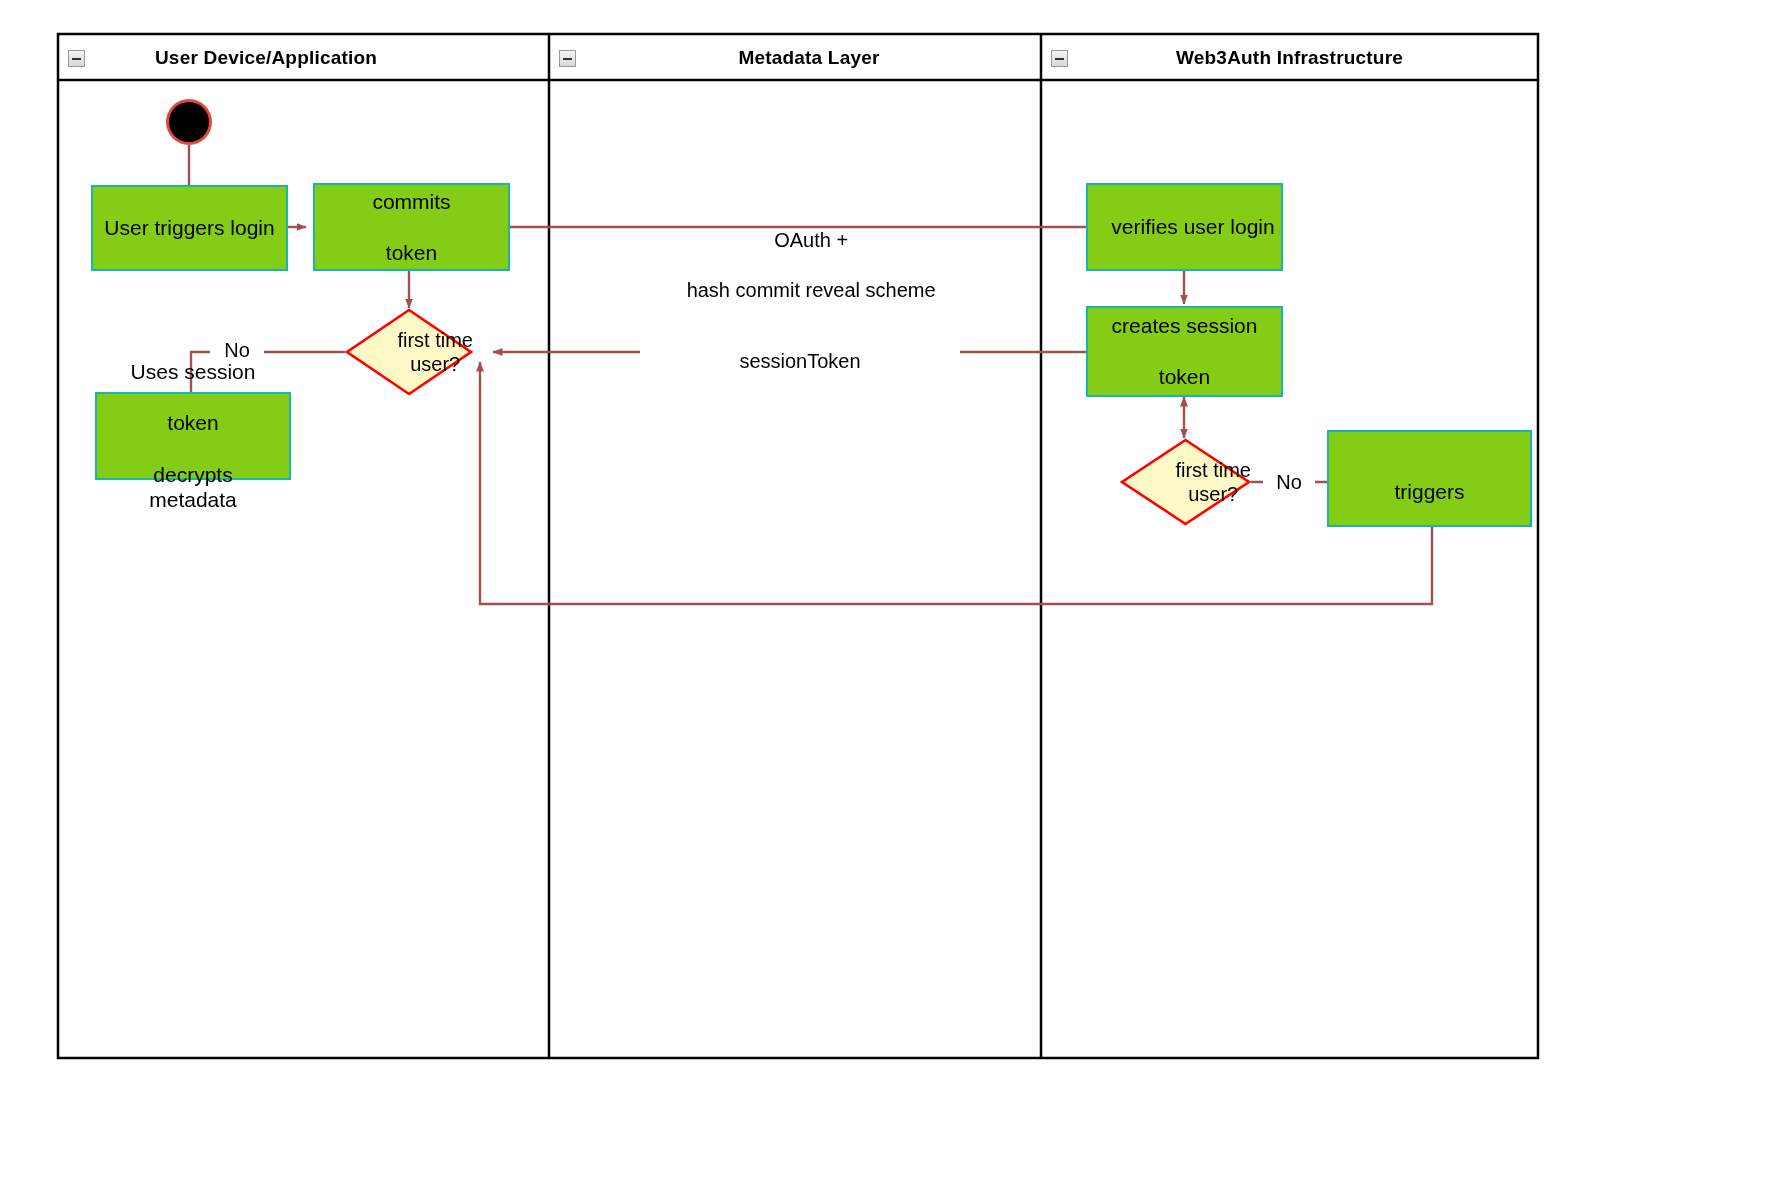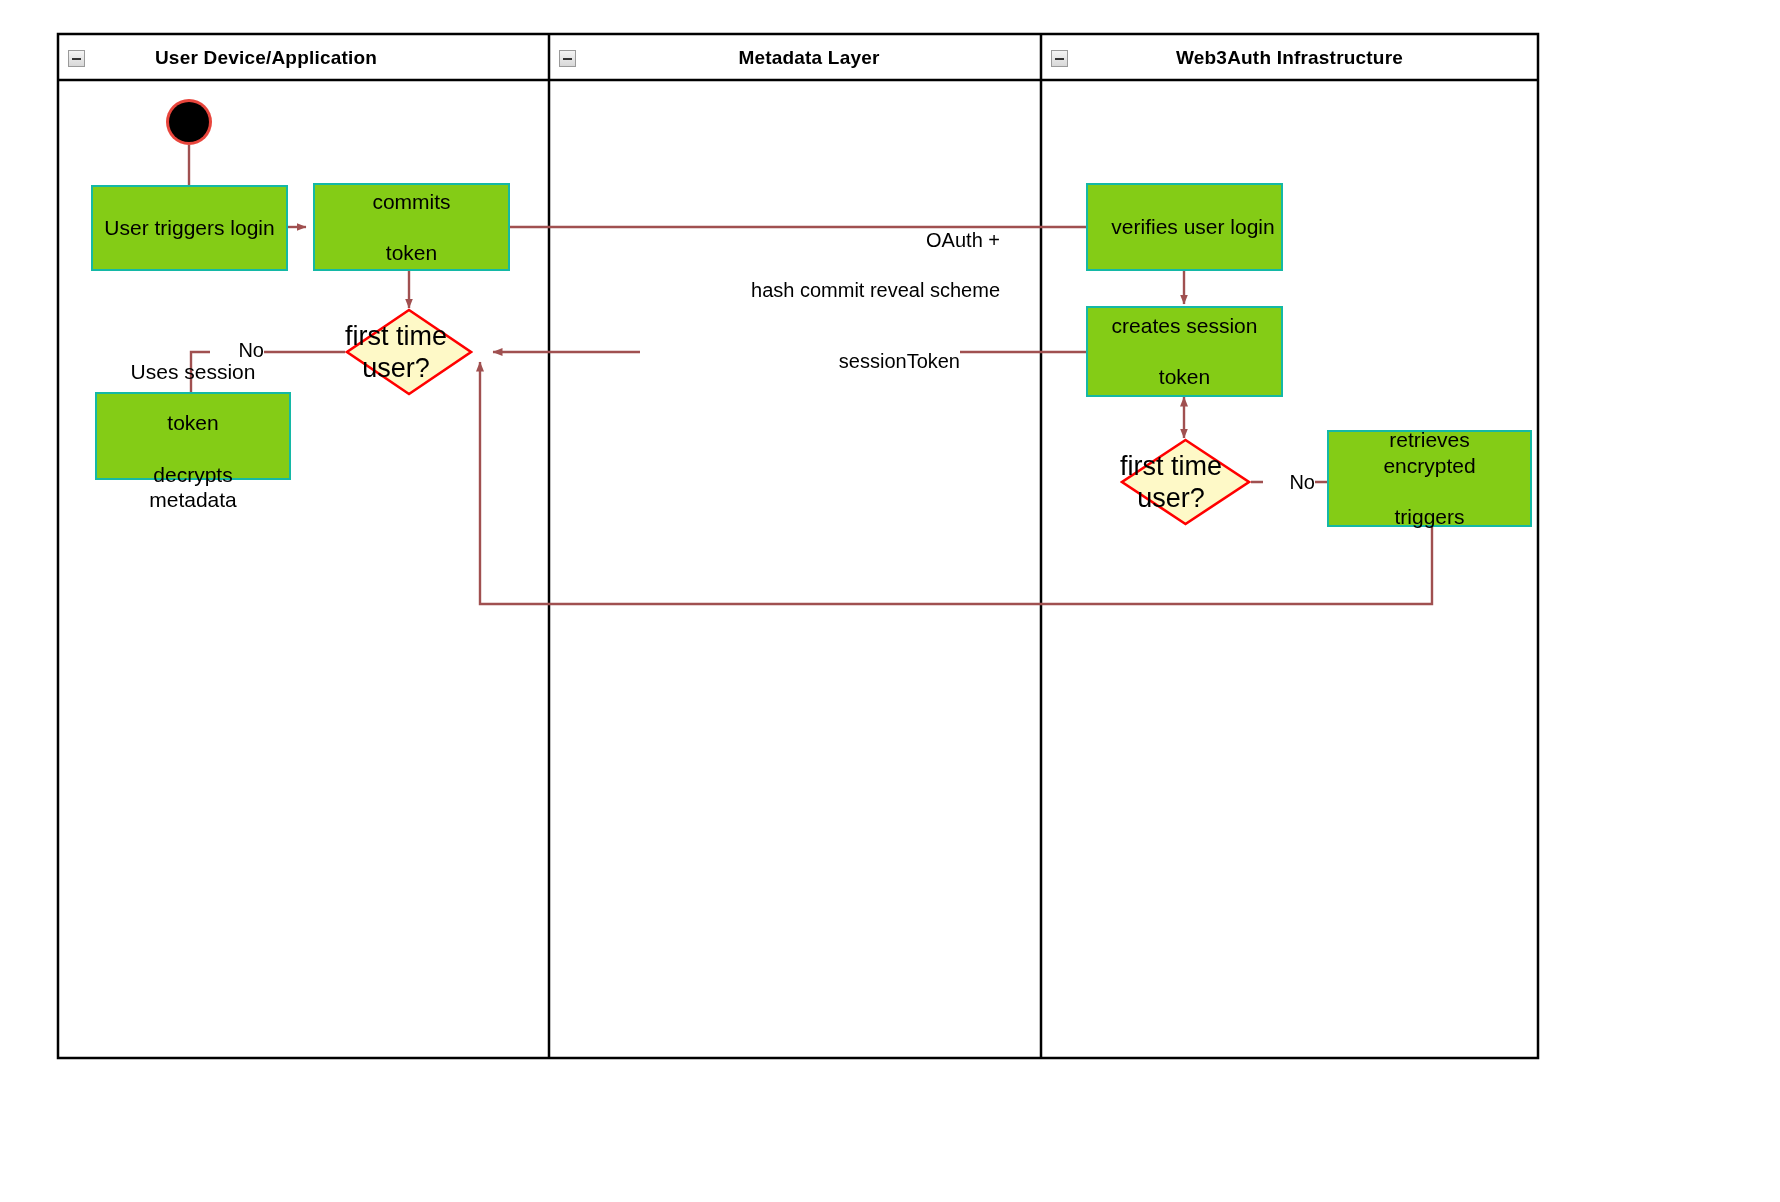--- a/index.html
+++ b/index.html
@@ -25,29 +25,29 @@
   
   .node{
     position:absolute;box-sizing:border-box;border:2px solid #14b8a6;background:#84cc16;
     display:flex;align-items:center;justify-content:center;text-align:center;
     font-size:21px;color:#000;line-height:1.22;
   }
   .node span{display:block;padding:0 6px;}
 
   
   .diamond{
-    position:absolute;display:flex;align-items:center;justify-content:flex-start;
-    text-align:center;font-size:27px;color:#000;line-height:1.2;
+    position:absolute;display:flex;align-items:center;justify-content:flex-end;
+    text-align:center;font-size:20px;color:#000;line-height:1.2;
   }
   .diamond .dlabel{position:relative;z-index:2;}
   .diamond svg{position:absolute;left:0;top:0;}
 
   
   .edge-label{
-    position:absolute;font-size:20px;color:#000;text-align:right;
+    position:absolute;font-size:20px;color:#000;text-align:center;
     white-space:pre;line-height:1.25;
   }
   .lbl-bg{background:#fff;}
 </style>
 </head>
 <body>
 
 <div id="canvas">
 
   <svg class="layer" viewBox="0 0 1780 1202">
@@ -152,21 +152,21 @@
       <polygon points="65.5,2 129,44 65.5,86 2,44" fill="#FEF9C7" stroke="#FF0000" stroke-width="2.6"></polygon>
     </svg>
     <span class="dlabel">
       <span>first time</span><br>
       <span>user?</span>
     </span>
   </div>
 
   <div class="node" style="left:1327px;top:430px;width:205px;height:97px;">
     <span>
-      <span>retrieves encrypted</span><br>
+      <br>
       <span>triggers</span>
     </span>
   </div>
 
   <div class="edge-label" style="left:600px;top:203px;width:400px;">
     <span class="lbl-bg">OAuth +</span><br>
     <span class="lbl-bg">hash commit reveal scheme</span>
   </div>
 
   <div class="edge-label lbl-bg" style="left:640px;top:349px;width:320px;">sessionToken</div>

